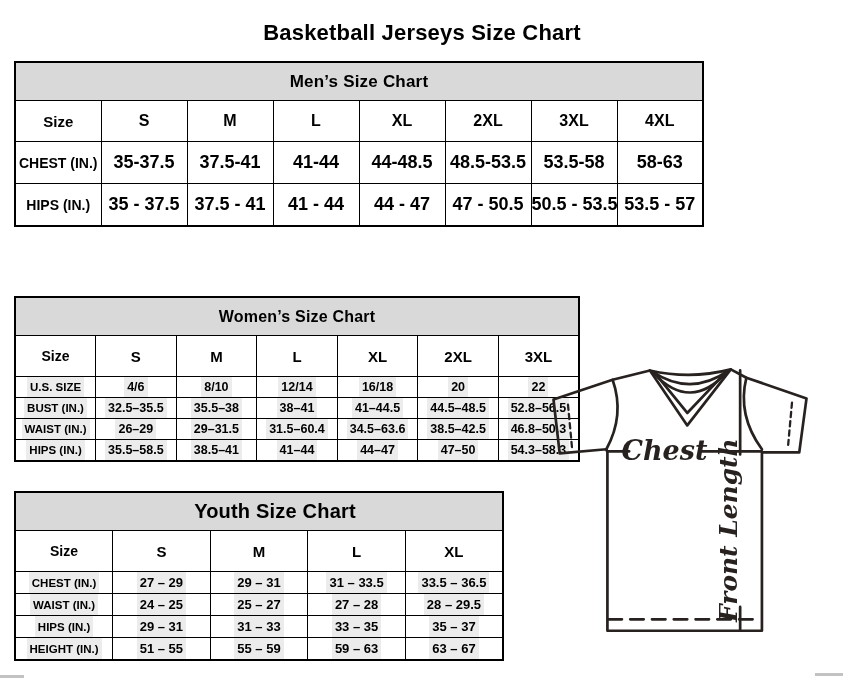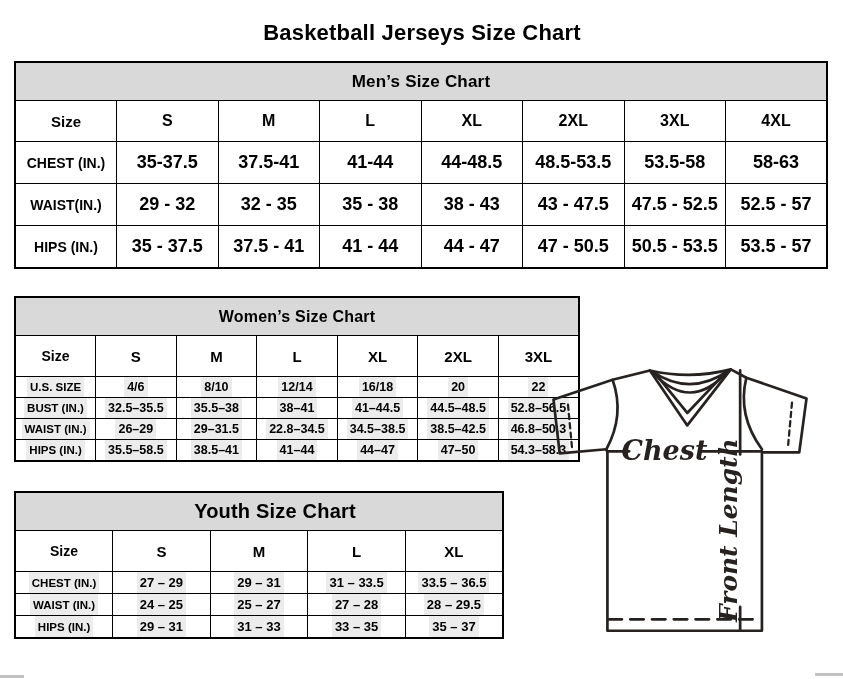--- a/index.html
+++ b/index.html
@@ -25,21 +25,21 @@
   }
   table.size-table th,table.size-table td{
     border:1.5px solid var(--ink);text-align:center;vertical-align:middle;
     font-weight:bold;padding:0;white-space:nowrap;overflow:hidden;
   }
   table.size-table .tbl-title{
     background:var(--header-bg);font-size:17px;letter-spacing:0.2px;
   }
 
   
-  table.men{left:14px;top:61px;width:814px;padding-left:36px;}
+  table.men{left:14px;top:61px;width:690px;padding-left:36px;}
   table.men .tbl-title{height:37px;}
   table.men tr.head-row th{height:40px;font-size:16px;}
   table.men tr.head-row th:first-child{width:117px;font-size:15px;}
   table.men tbody td{height:41px;font-size:18px;}
   table.men tbody th.row-label{font-size:14px;}
 
   
   table.women{left:14px;top:296px;width:566px;}
   table.women .tbl-title{height:37px;font-size:16px;}
   table.women tr.head-row th{height:40px;font-size:15px;}
@@ -101,30 +101,20 @@
           <th class="row-label">CHEST (IN.)</th>
           <td>35-37.5</td>
           <td>37.5-41</td>
           <td>41-44</td>
           <td>44-48.5</td>
           <td>48.5-53.5</td>
           <td>53.5-58</td>
           <td>58-63</td>
         </tr>
         <tr>
-          <th class="row-label">WAIST(IN.)</th>
-          <td>29 - 32</td>
-          <td>32 - 35</td>
-          <td>35 - 38</td>
-          <td>38 - 43</td>
-          <td>43 - 47.5</td>
-          <td>47.5 - 52.5</td>
-          <td>52.5 - 57</td>
-        </tr>
-        <tr>
           <th class="row-label">HIPS (IN.)</th>
           <td>35 - 37.5</td>
           <td>37.5 - 41</td>
           <td>41 - 44</td>
           <td>44 - 47</td>
           <td>47 - 50.5</td>
           <td>50.5 - 53.5</td>
           <td>53.5 - 57</td>
         </tr>
       </tbody>
@@ -161,22 +151,22 @@
           <td><span class="hl">35.5–38</span></td>
           <td><span class="hl">38–41</span></td>
           <td><span class="hl">41–44.5</span></td>
           <td><span class="hl">44.5–48.5</span></td>
           <td><span class="hl">52.8–56.5</span></td>
         </tr>
         <tr>
           <th class="row-label"><span class="hl">WAIST (IN.)</span></th>
           <td><span class="hl">26–29</span></td>
           <td><span class="hl">29–31.5</span></td>
-          <td><span class="hl">22.8–34.5</span></td>
-          <td><span class="hl">34.5–38.5</span></td>
+          <td><span class="hl">31.5–60.4</span></td>
+          <td><span class="hl">34.5–63.6</span></td>
           <td><span class="hl">38.5–42.5</span></td>
           <td><span class="hl">46.8–50.3</span></td>
         </tr>
         <tr>
           <th class="row-label"><span class="hl">HIPS (IN.)</span></th>
           <td><span class="hl">35.5–58.5</span></td>
           <td><span class="hl">38.5–41</span></td>
           <td><span class="hl">41–44</span></td>
           <td><span class="hl">44–47</span></td>
           <td><span class="hl">47–50</span></td>
@@ -213,20 +203,27 @@
           <td><span class="hl">27 – 28</span></td>
           <td><span class="hl">28 – 29.5</span></td>
         </tr>
         <tr>
           <th class="row-label"><span class="hl">HIPS (IN.)</span></th>
           <td><span class="hl">29 – 31</span></td>
           <td><span class="hl">31 – 33</span></td>
           <td><span class="hl">33 – 35</span></td>
           <td><span class="hl">35 – 37</span></td>
         </tr>
+        <tr>
+          <th class="row-label"><span class="hl">HEIGHT (IN.)</span></th>
+          <td><span class="hl">51 – 55</span></td>
+          <td><span class="hl">55 – 59</span></td>
+          <td><span class="hl">59 – 63</span></td>
+          <td><span class="hl">63 – 67</span></td>
+        </tr>
       </tbody>
   </table>
 
   <div id="jersey-wrap">
     <svg viewBox="0 0 270 270" xmlns="http://www.w3.org/2000/svg">
 
       <path class="j-line" d="M 106,12 L 70,21 L 13,40 L 19,92 L 64,88 L 65,91 L 65,263 L 214,263 L 214,91 L 250,91 L 257,39 L 199,19 L 184,11 Q 145,21 106,12 Z"></path>
 
       <path class="j-line" d="M 70,21 Q 82,55 64,88"></path>
       <path class="j-line" d="M 199,19 Q 190,55 214,88"></path>

